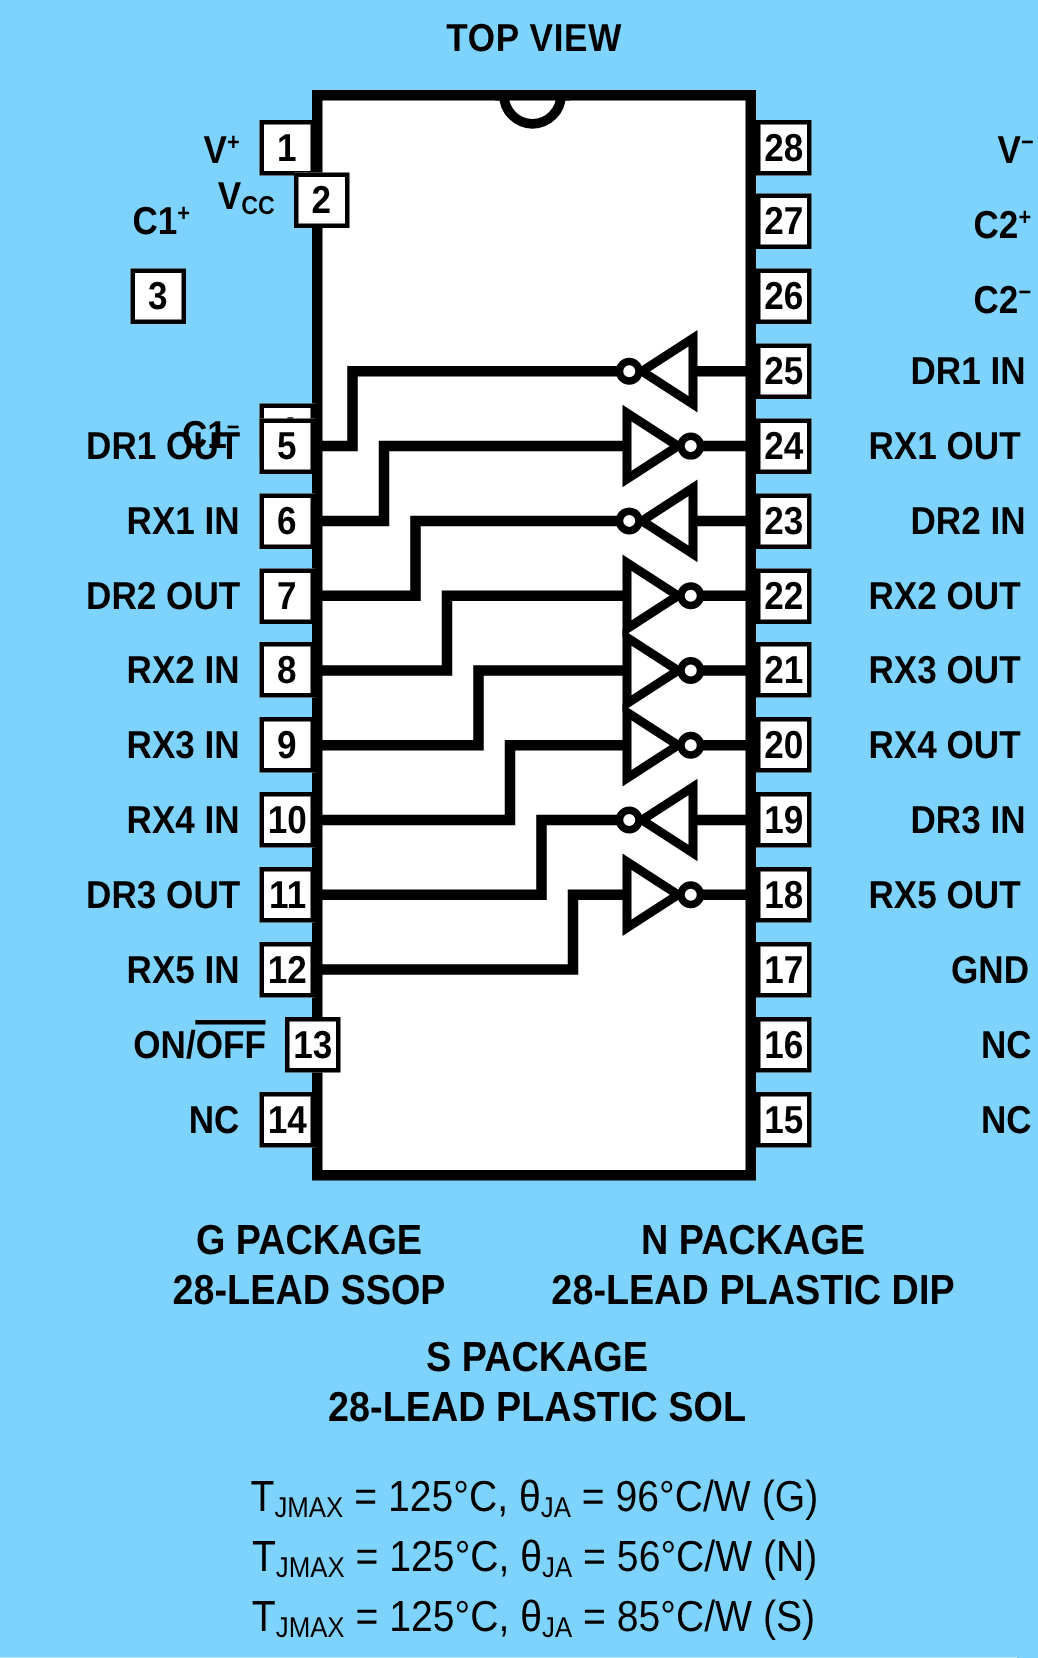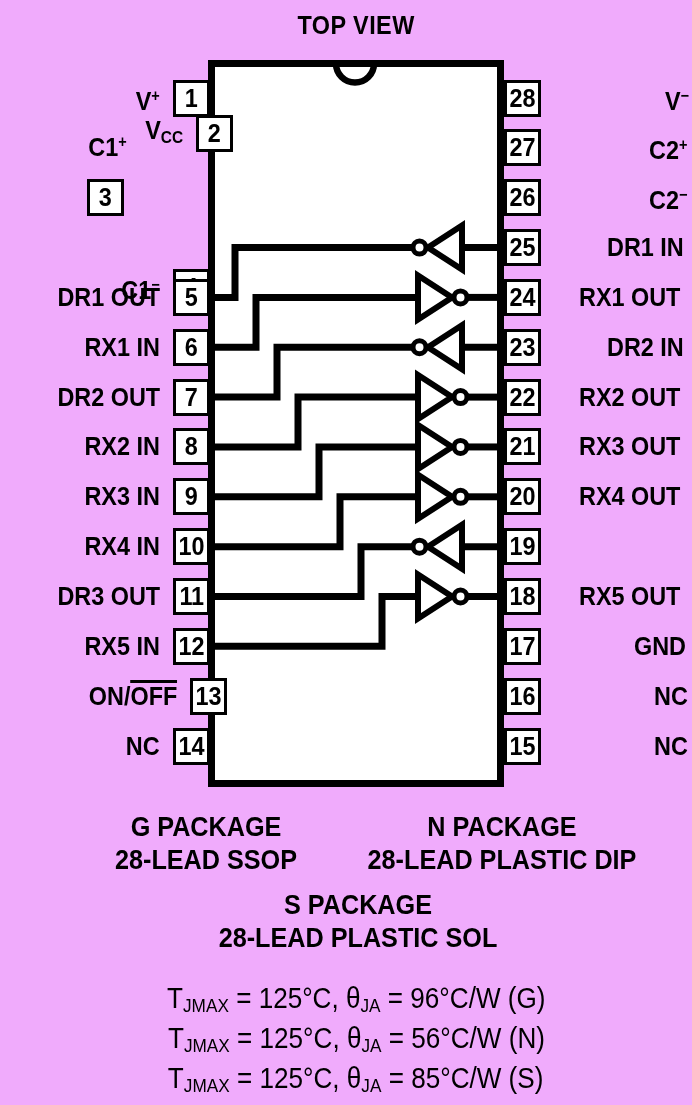--- a/index.html
+++ b/index.html
@@ -1,17 +1,17 @@
 <!DOCTYPE html>
 <html><head>
 <meta charset="utf-8">
 <style>
   html,body{margin:0;padding:0;background:#fff;}
   .stage{
-    position:relative;width:692px;height:1105px;background:#f0abfc;
+    position:relative;width:692px;height:1105px;background:#7dd3fc;
     font-family:"Liberation Sans", sans-serif;color:#000;overflow:hidden;
   }
   .cond{display:inline-block;transform:scaleX(0.9);transform-origin:center center;white-space:nowrap;}
   .title{
     position:absolute;top:10px;left:208px;width:296px;text-align:center;
     font-size:26px;font-weight:bold;letter-spacing:0.5px;
   }
   svg{position:absolute;top:0;left:0;}
   .pin-row{position:absolute;height:37px;display:flex;align-items:center;}
   .pin-row.left{left:0;width:210px;justify-content:flex-end;gap:13px;}
@@ -237,20 +237,21 @@
       <div class="pin-row right" style="top: 478.3px;">
         <span class="pin-box">
           <span class="cond">20</span>
         </span>
         <span class="pin-label"><span class="cond"><span>RX4 OUT</span></span></span>
       </div>
       <div class="pin-row right" style="top: 528.15px;">
         <span class="pin-box">
           <span class="cond">19</span>
         </span>
+        <span class="pin-label"><span class="cond"><span>DR3 IN</span></span></span>
       </div>
       <div class="pin-row right" style="top: 578px;">
         <span class="pin-box">
           <span class="cond">18</span>
         </span>
         <span class="pin-label"><span class="cond"><span>RX5 OUT</span></span></span>
       </div>
       <div class="pin-row right" style="top: 627.85px;">
         <span class="pin-box">
           <span class="cond">17</span>

